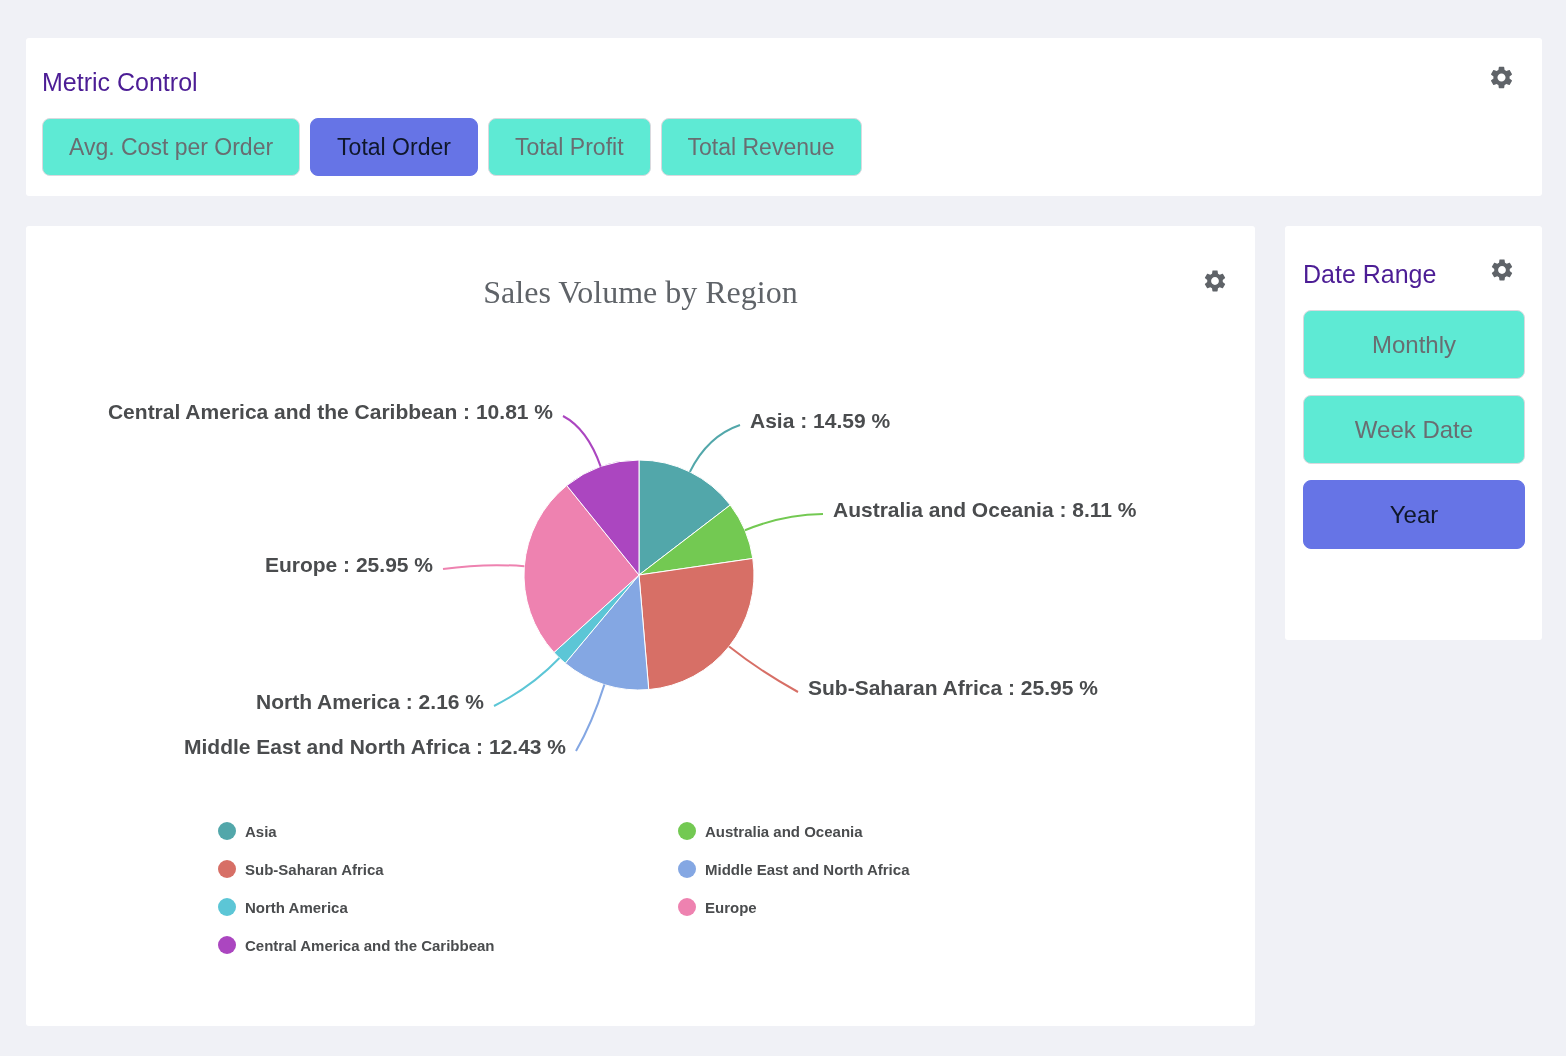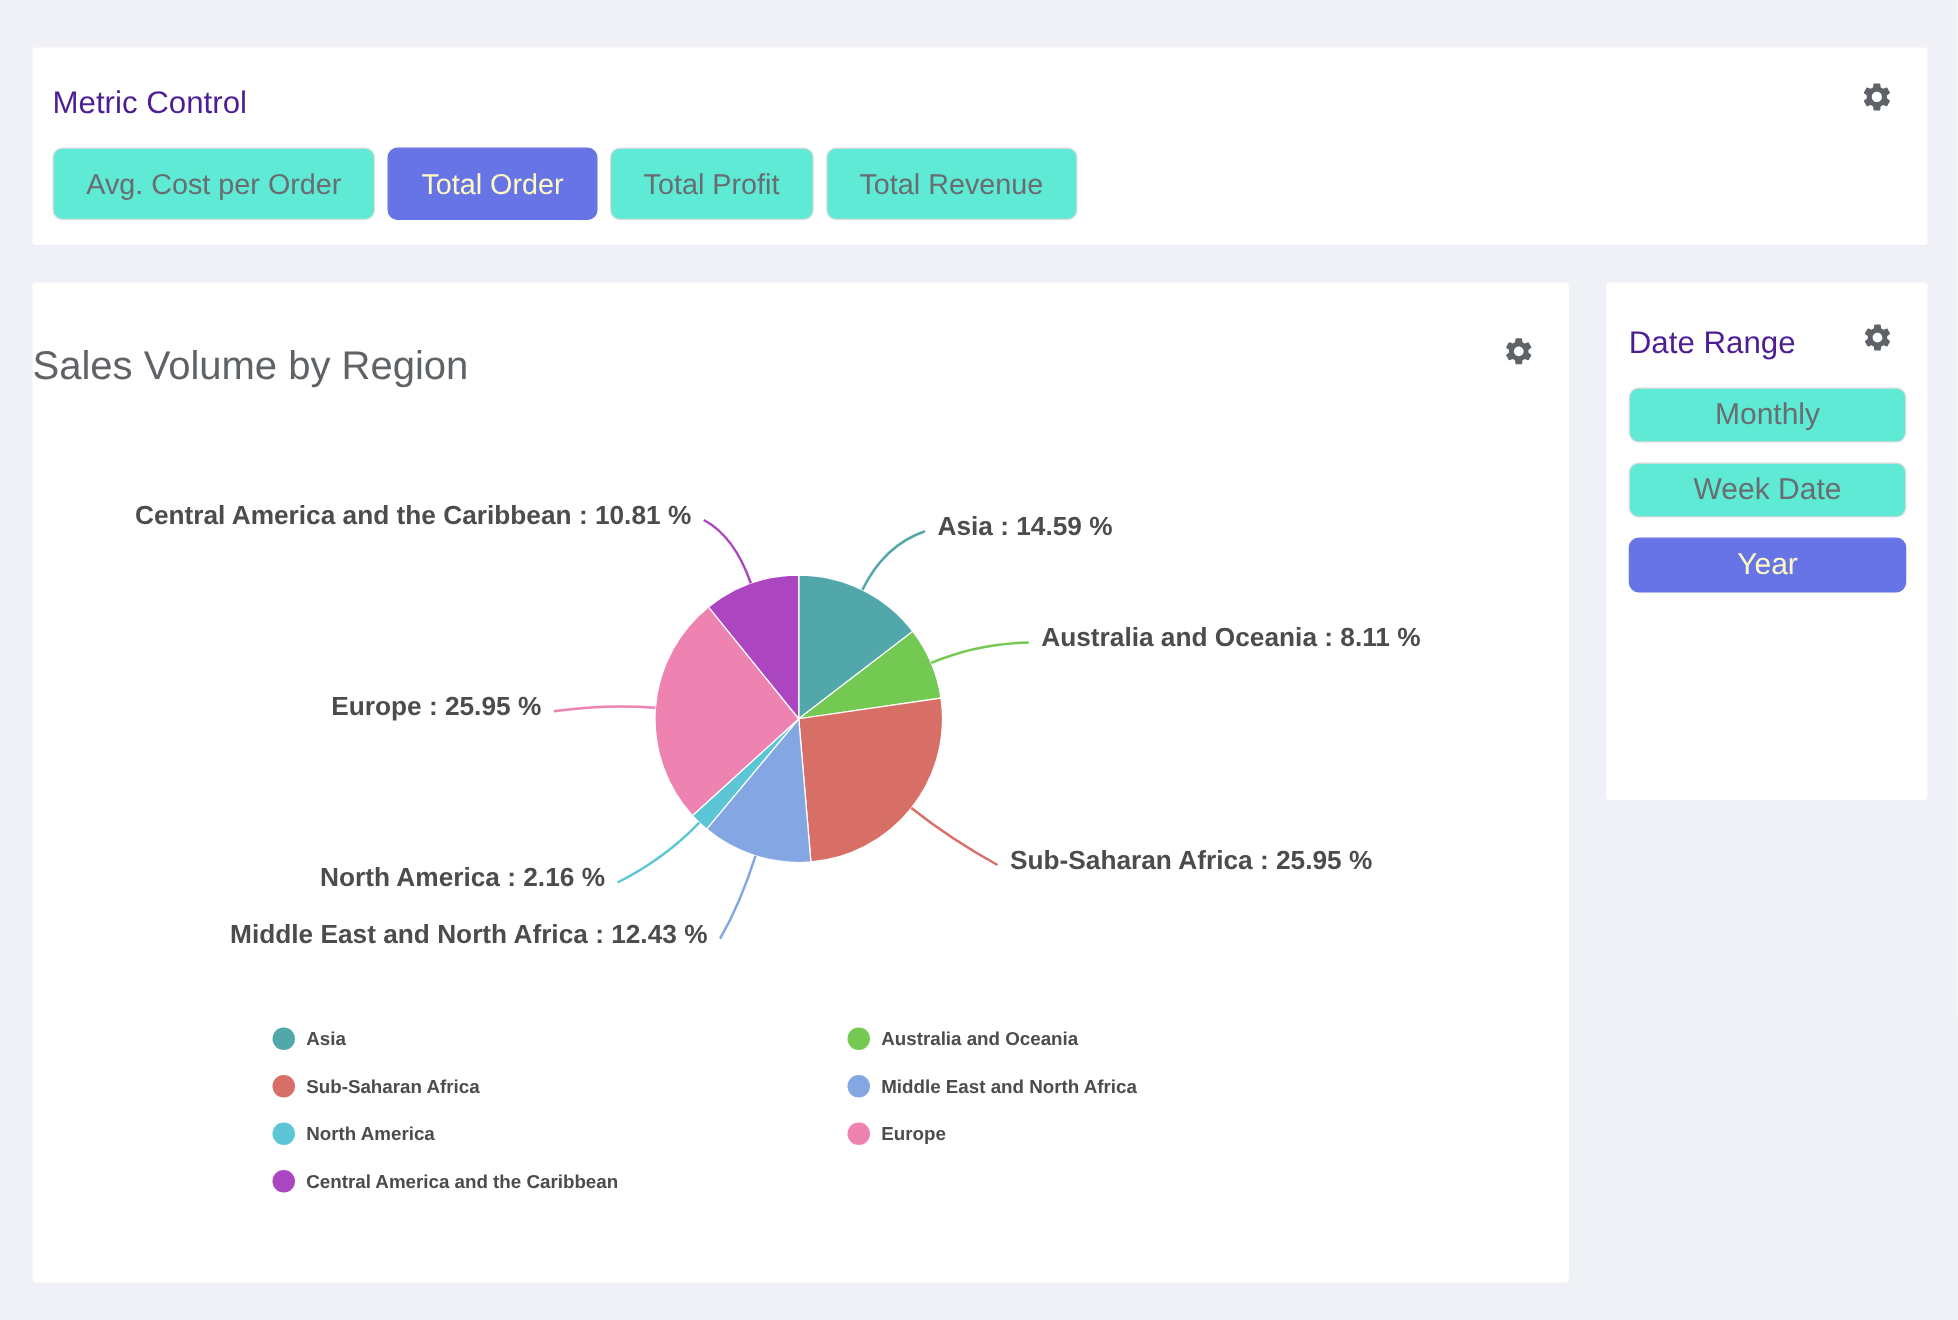--- a/index.html
+++ b/index.html
@@ -20,47 +20,47 @@
   .btn-row { position:absolute; left:16px; top:80px; display:flex; gap:10px; }
   .btn {
     font-family:"Liberation Sans", sans-serif;
     font-size:23px; color:#696d71;
     background:#5eead4;
     border:1.5px solid #d9d9de; border-radius:8px;
     padding:0 26px; height:58px;
     display:inline-flex; align-items:center; justify-content:center;
     cursor:pointer; white-space:nowrap;
   }
-  .btn.selected { background:#6674e6; border-color:#6674e6; color:#fef9c3; }
+  .btn.selected { background:#6674e6; border-color:#6674e6; color:#0f172a; }
 
   
   #chart-panel { left:26px; top:226px; width:1229px; height:800px; }
   #chart-title {
     position:absolute; left:0; right:0; top:48px;
-    margin:0;
-    font-weight:400; font-size:32px; color:#5f6368;
+    text-align:center; margin:0;
+    font-weight:400; font-size:32px; color:#5f6368;font-family:Liberation Serif, serif;
   }
   #chart-gear { position:absolute; right:27px; top:42px; }
   #pie-svg { position:absolute; left:0; top:0; }
   .slice-label { font-weight:700; font-size:21px; fill:#4a4c4e; }
 
   #legend {
     position:absolute; left:192px; top:594px;
     display:grid; grid-template-columns:460px auto; row-gap:16px;
   }
   .legend-item { display:flex; align-items:center; gap:9px; height:22px; cursor:pointer; }
   .legend-dot { width:18px; height:18px; border-radius:50%; flex:none; }
   .legend-label { font-size:15px; font-weight:700; color:#4a4c4e; white-space:nowrap; }
 
   
   #date-panel { left:1285px; top:226px; width:257px; height:414px; }
   #date-title { position:absolute; left:18px; top:34px; }
   #date-gear  { position:absolute; right:27px; top:31px; }
   .btn-col { position:absolute; left:18px; top:84px; width:222px; display:flex; flex-direction:column; gap:16px; }
-  .btn-col .btn { width:100%; height:44px; font-size:24px; padding:0; }
+  .btn-col .btn { width:100%; height:69px; font-size:24px; padding:0; }
 
   .gear { line-height:0; cursor:pointer; }
   .gear svg { display:block; }
 </style>
 </head>
 <body>
 
 <section class="panel" id="metric-panel">
   <h2 class="panel-title" id="metric-title">Metric Control</h2>
   <span class="gear" id="metric-gear">

